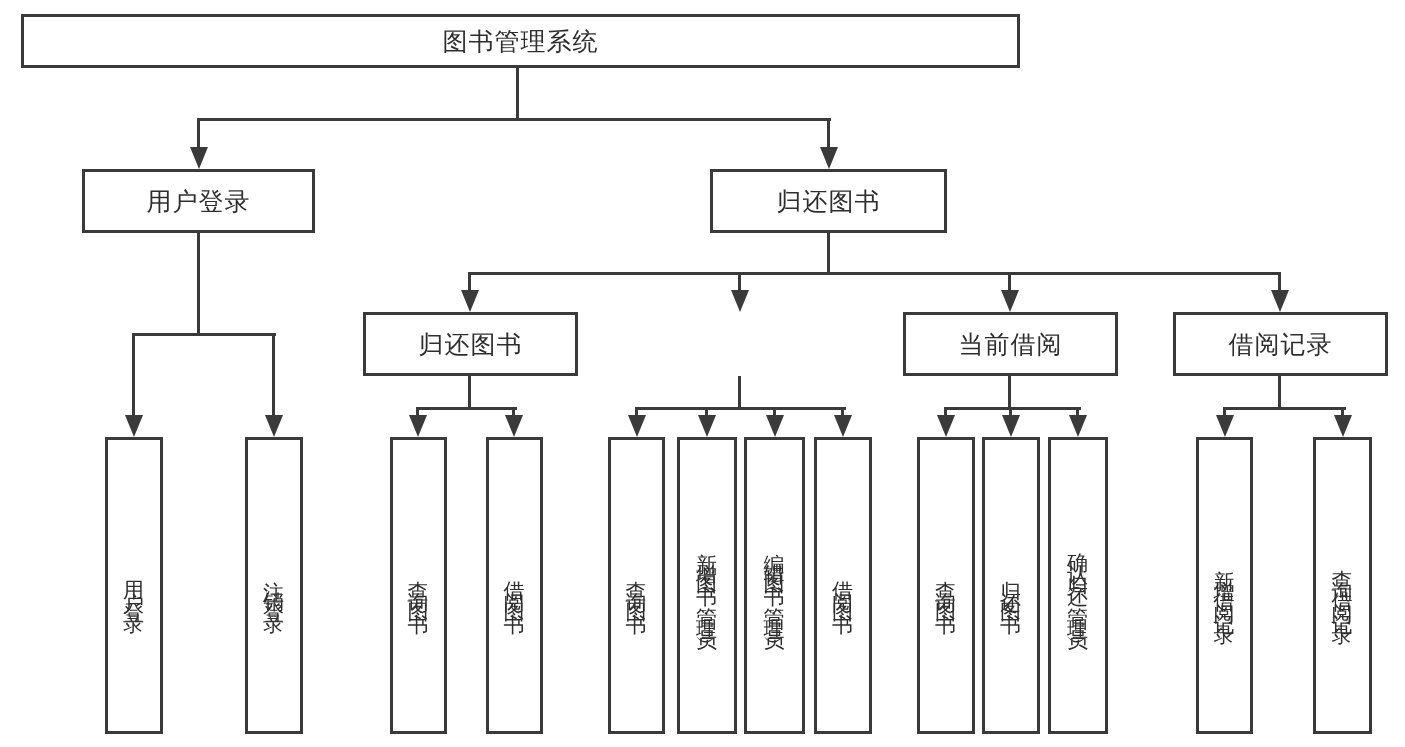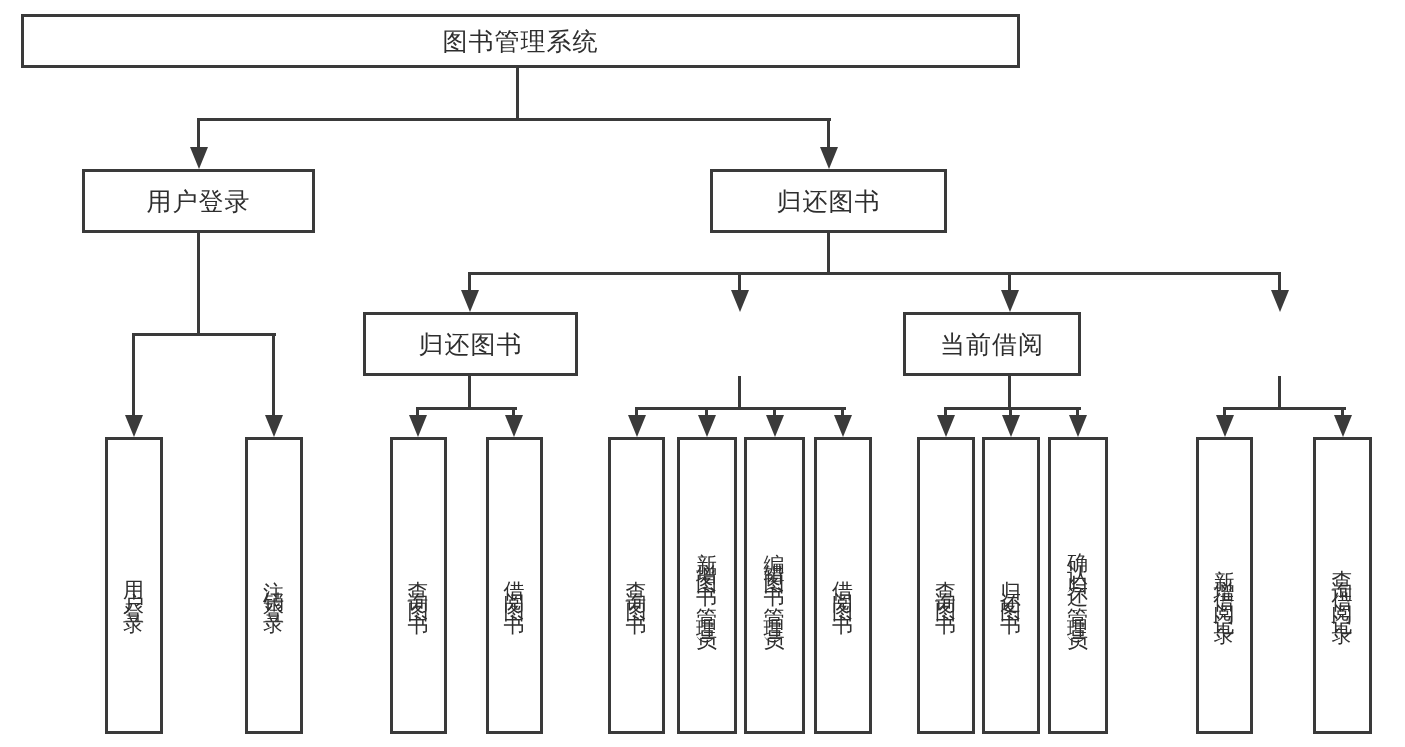--- a/index.html
+++ b/index.html
@@ -86,22 +86,25 @@
   <div class="vline" style="left:738px;top:272px;height:19px;"></div>
   <div class="arrow" style="left:731px;top:290px;"></div>
   <div class="vline" style="left:1008px;top:272px;height:19px;"></div>
   <div class="arrow" style="left:1001px;top:290px;"></div>
   <div class="vline" style="left:1278px;top:272px;height:19px;"></div>
   <div class="arrow" style="left:1271px;top:290px;"></div>
 
   <div class="hbox" style="left:363px;top:312px;width:215px;height:64px;">
     <span>归还图书</span>
   </div>
-  <div class="hbox" style="left:903px;top:312px;width:178px;height:64px;">
+  <div class="hbox" style="left:903px;top:312px;width:215px;height:64px;">
     <span>当前借阅</span>
+  </div>
+  <div class="hbox" style="left:1173px;top:312px;width:215px;height:64px;">
+    <span>借阅记录</span>
   </div>
 
   <div class="vline" style="left:468px;top:376px;height:34px;"></div>
   <div class="hline" style="left:416px;top:407px;width:101px;"></div>
   <div class="vline" style="left:416px;top:407px;height:9px;"></div>
   <div class="arrow" style="left:409px;top:415px;"></div>
   <div class="vline" style="left:512px;top:407px;height:9px;"></div>
   <div class="arrow" style="left:505px;top:415px;"></div>
 
   <div class="vline" style="left:738px;top:376px;height:34px;"></div>

